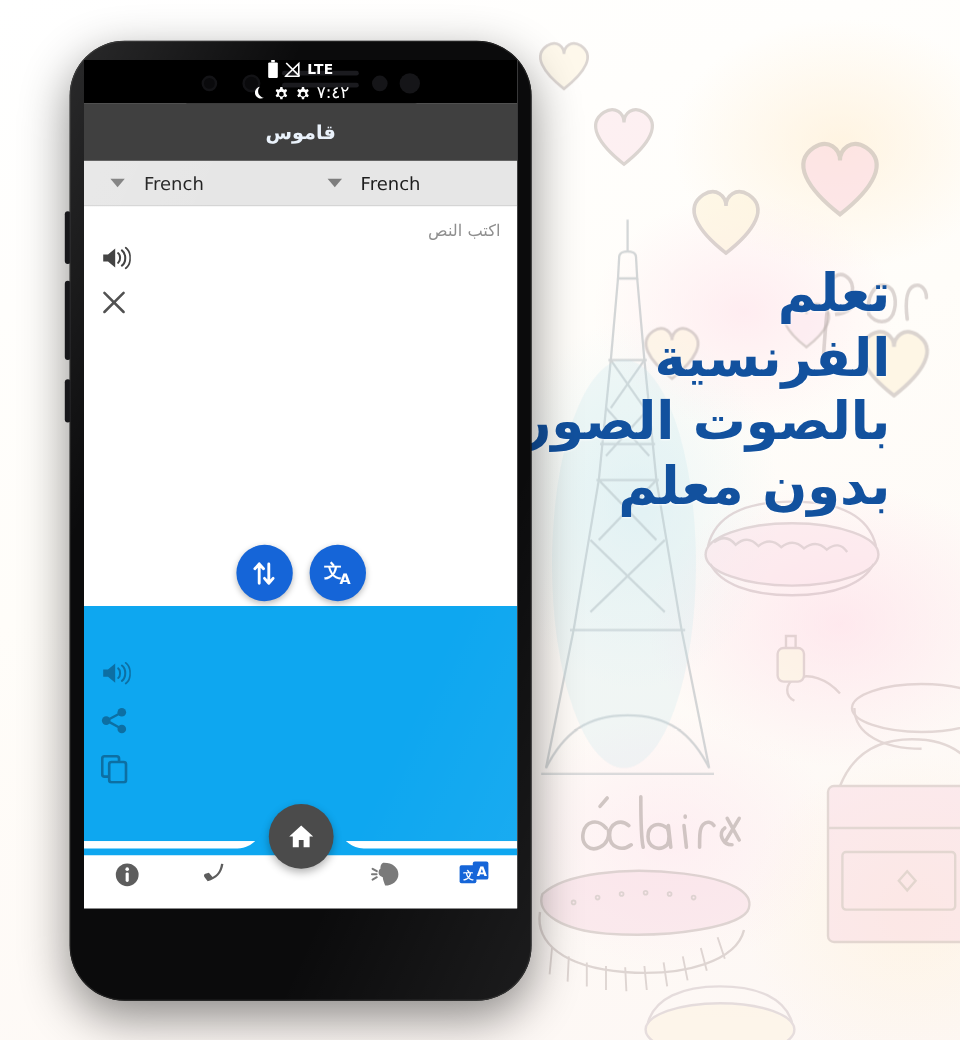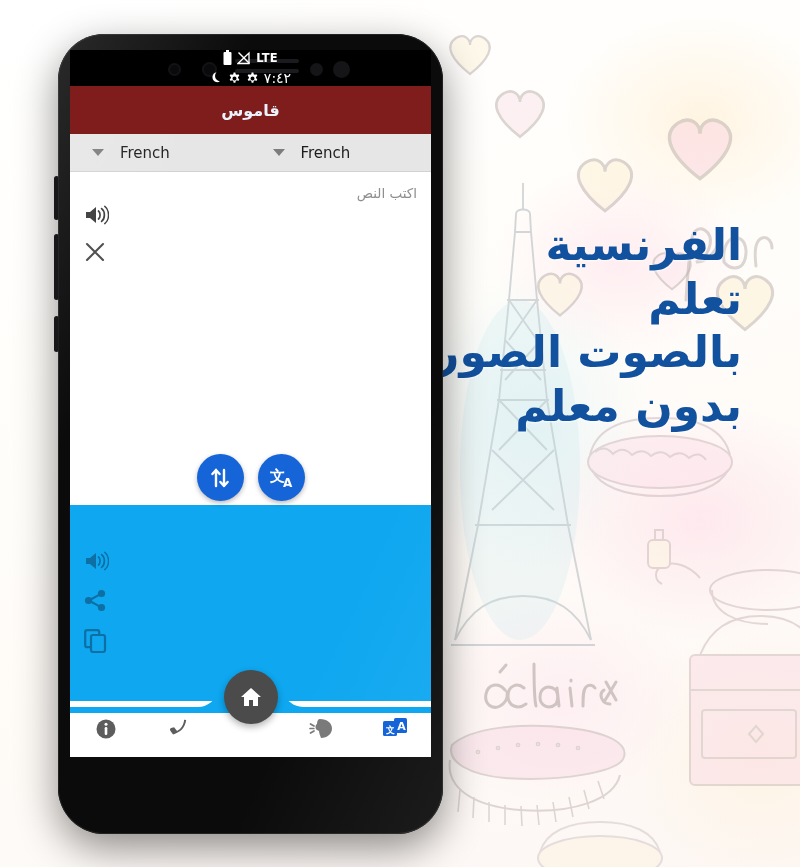--- a/index.html
+++ b/index.html
@@ -113,21 +113,21 @@
     flex-direction: column;
   }
   .sb-left, .sb-right { display: flex; align-items: center; gap: 5px; pointer-events: auto; }
   .sb-lte { font-size: 11.5px; font-weight: 700; letter-spacing: .2px; }
   .sb-time { font-size: 14px; font-weight: 400; letter-spacing: .3px; }
 
   
   .appbar {
     position: absolute; left: 0; top: 36px;
     width: 361px; height: 48px;
-    background: #7f1d1d;
+    background: #404040;
     display: flex; align-items: center; justify-content: center;
     z-index: 10;
   }
   .appbar-title {
     color: #eaf2fb; font-size: 16px; font-weight: 600;
     direction: rtl;
   }
 
   
   .langbar {
@@ -324,22 +324,22 @@
       <ellipse cx="600" cy="858" rx="62" ry="22" fill="#fdf2dd"></ellipse>
       <path d="M540,852 C546,832 568,822 600,822 C632,822 654,832 660,852"></path>
     </g>
 
     <g opacity=".22">
       <ellipse cx="520" cy="470" rx="60" ry="170" fill="#bfe3ec"></ellipse>
     </g>
   </svg>
 
   <div class="promo">
+    <span>تعلم</span>
     <span>الفرنسية</span>
-    <span>تعلم</span>
     <span>بالصوت الصورة</span>
     <span>بدون معلم</span>
   </div>
 
   <div id="phone">
     <div class="side-btn b1"></div>
     <div class="side-btn b2"></div>
     <div class="side-btn b3"></div>
 
     <div id="screen">

